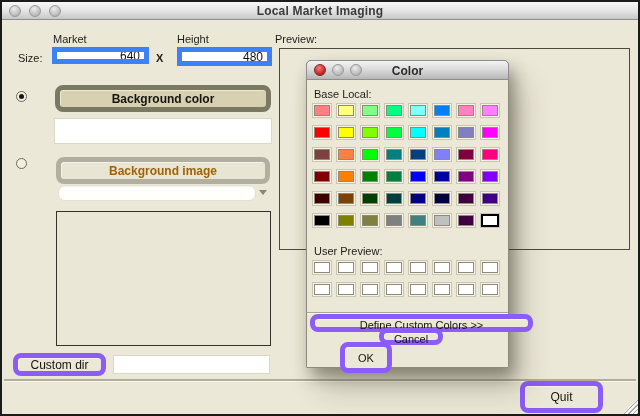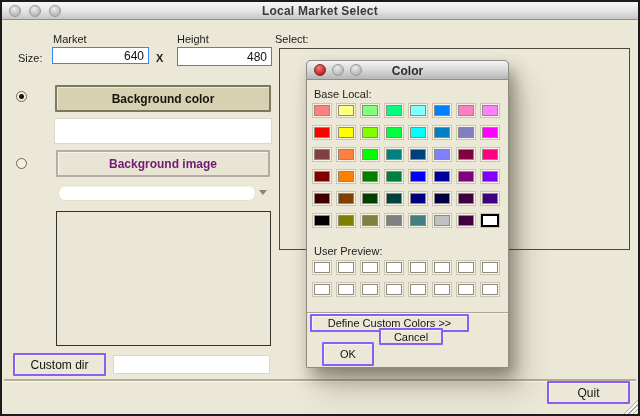--- a/index.html
+++ b/index.html
@@ -30,36 +30,36 @@
   .tl-circle.red {
     background:radial-gradient(circle at 40% 30%, #f08080, #cf2b2b 60%, #8e0f0f);
     border:1px solid #7e2a2a;
   }
 
   
   .lbl { position:absolute; font-size:11px; color:#1d1c18; }
 
   
   .field {
-    position:absolute; background:#fff; border:1px solid #3b82f6;
+    position:absolute; background:#fff; border:5px solid #3b82f6;
     font-family:"Liberation Sans", sans-serif; font-size:12px; color:#111;
     padding:0 4px; outline:none;
   }
   .field.num { text-align:right; }
   .field.soft { border:1px solid #dcd8c8; }
 
   
   .btn {
-    position:absolute; background:#ece8d7; border:2px solid #8b5cf6;
+    position:absolute; background:#ece8d7; border:5px solid #8b5cf6;
     font-family:"Liberation Sans", sans-serif; font-size:12px; color:#15140f;
-    text-align:center; cursor:default; border-radius:1px;
+    text-align:center; cursor:default; border-radius:8px;
     box-shadow: inset 1px 1px 0 rgba(255,255,255,.55);
   }
   .btn.tan { background:#d7d1b2; border-color:#7c7963; font-weight:bold; }
-  .btn.disabled { background:#e9e5d4; border-color:#b3afa0; color:#701a75; font-weight:bold; }
+  .btn.disabled { background:#e9e5d4; border-color:#b3afa0; color:#a16207; font-weight:bold;margin-top:7px; }
 
   
   .radio {
     position:absolute; width:11px; height:11px; border-radius:50%;
     border:1px solid #6b685a; background:#f3efdf;
   }
   .radio.checked::after {
     content:""; position:absolute; left:2px; top:2px; width:5px; height:5px;
     border-radius:50%; background:#161613;
   }
@@ -120,26 +120,26 @@
 </style>
 </head>
 <body>
 
 <div class="window">
 
   <div class="titlebar">
     <span class="tl-circle" style="left:7px"></span>
     <span class="tl-circle" style="left:27px"></span>
     <span class="tl-circle" style="left:47px"></span>
-    <div class="title">Local Market Select</div>
+    <div class="title">Local Market Imaging</div>
   </div>
 
   <div class="lbl" style="left:51px; top:31px">Market</div>
   <div class="lbl" style="left:175px; top:31px">Height</div>
-  <div class="lbl" style="left:273px; top:31px">Select:</div>
+  <div class="lbl" style="left:273px; top:31px">Preview:</div>
   <div class="lbl" style="left:16px; top:50px">Size:</div>
 
   <input class="field num" style="left: 50px; top: 45px; width: 97px; height: 17px;" value="640">
   <div class="lbl" style="left:154px; top:50px; font-weight:bold">X</div>
   <input class="field num" style="left: 175px; top: 45px; width: 95px; height: 19px;" value="480">
 
   <div class="preview-frame" style="left:277px; top:46px; width:351px; height:202px"></div>
 
   <span class="radio checked" id="radio-color" style="left:14px; top:89px"></span>
   <button class="btn tan" style="left:53px; top:83px; width:216px; height:27px">Background color</button>
@@ -152,21 +152,21 @@
     <div class="combo-field"></div>
     <span class="combo-arrow"></span>
   </div>
 
   <div class="listbox" style="left:54px; top:209px; width:215px; height:135px"></div>
 
   <button class="btn" style="left:11px; top:351px; width:93px; height:23px">Custom dir</button>
   <input class="field soft" style="left: 111px; top: 353px; width: 157px; height: 19px;" value="">
 
   <div class="status-groove"></div>
-  <button class="btn" style="left:545px; top:379px; width:83px; height:23px">Quit</button>
+  <button class="btn" style="left:518px; top:379px; width:83px; height:32px">Quit</button>
   <div class="resize-grip"></div>
 
   <div class="dialog">
     <div class="dtitlebar">
       <span class="tl-circle red" style="left:7px;  top:3px"></span>
       <span class="tl-circle" style="left:25px; top:3px"></span>
       <span class="tl-circle" style="left:43px; top:3px"></span>
       <div class="dtitle">Color</div>
     </div>
 
@@ -367,18 +367,18 @@
         <div class="swatch">
           <div class="inner" style="background: rgb(255, 255, 255);"></div>
         </div>
         <div class="swatch">
           <div class="inner" style="background: rgb(255, 255, 255);"></div>
         </div>
       </div>
 
     <div class="dsep" style="top:251px"></div>
 
-    <button class="btn dbtn" style="left:3px; top:253px; width:159px; height:18px">Define Custom Colors &gt;&gt;</button>
-    <button class="btn dbtn" style="left:15px; top:281px; width:52px; height:24px">OK</button>
+    <button class="btn dbtn" style="left:3px; top:253px; width:223px; height:18px">Define Custom Colors &gt;&gt;</button>
+    <button class="btn dbtn" style="left:33px; top:281px; width:52px; height:31px">OK</button>
     <button class="btn dbtn" style="left:72px; top:267px; width:64px; height:17px">Cancel</button>
   </div>
 
 </div>
 
 </body></html>

